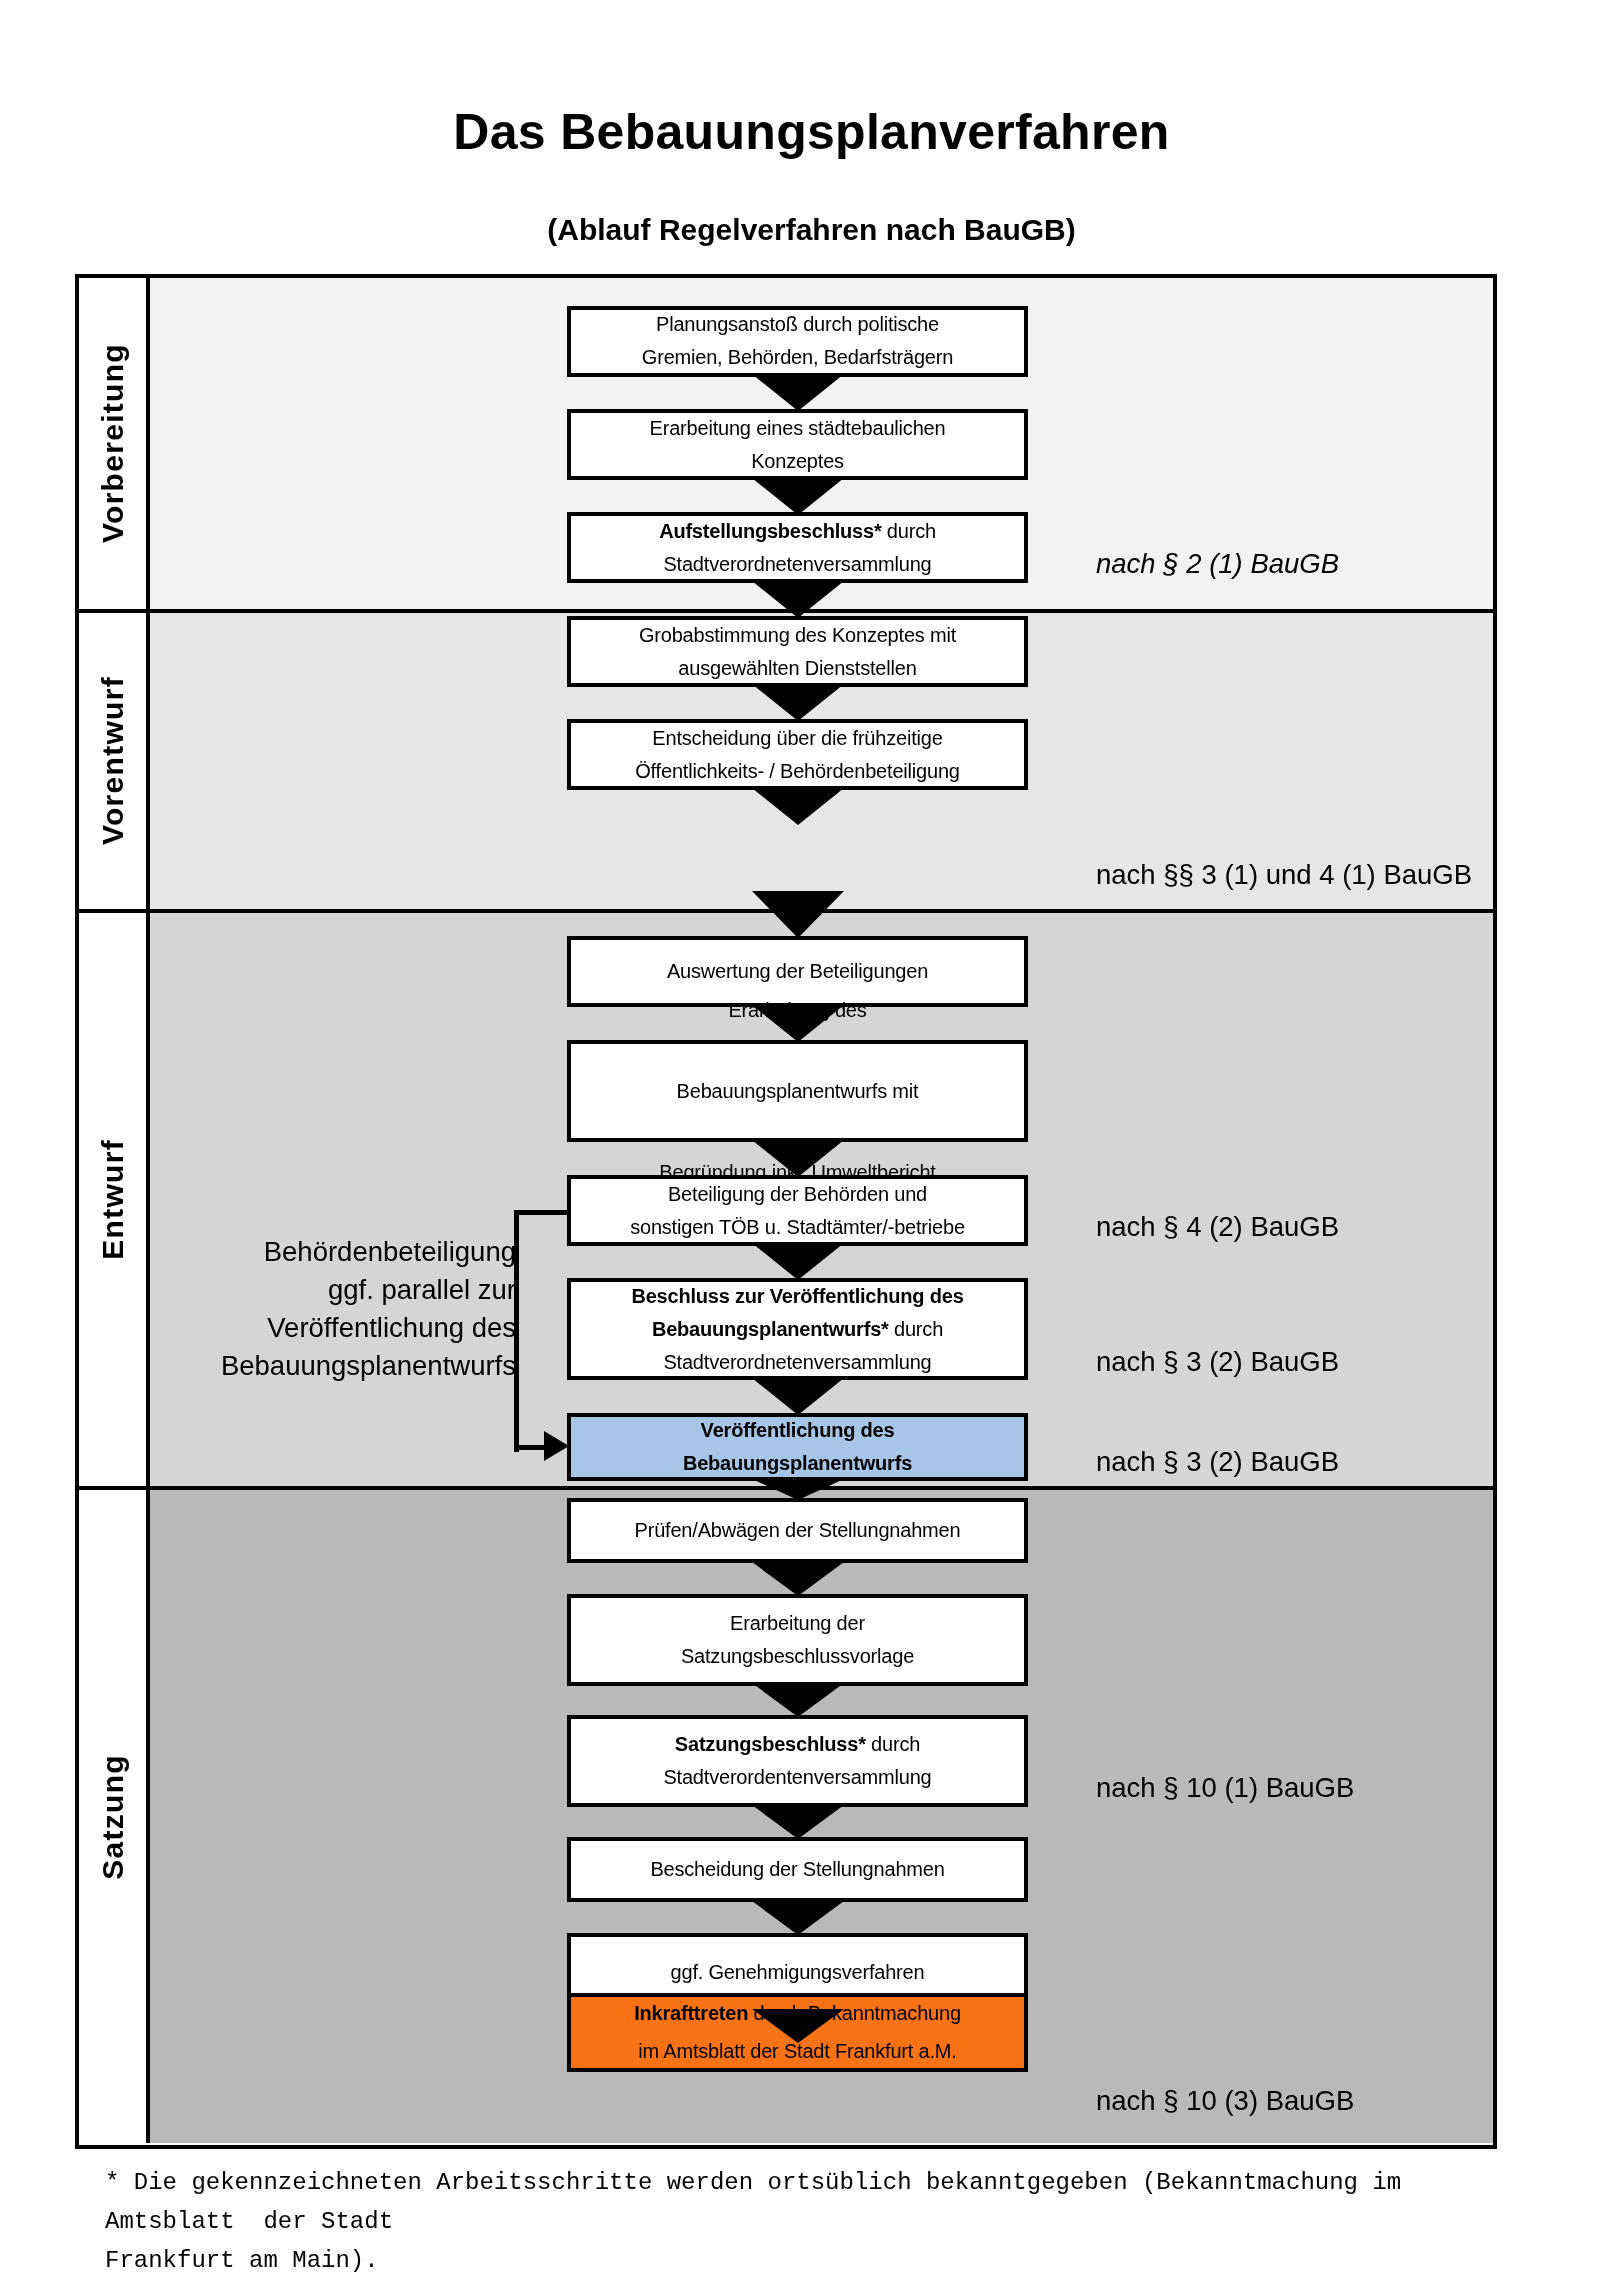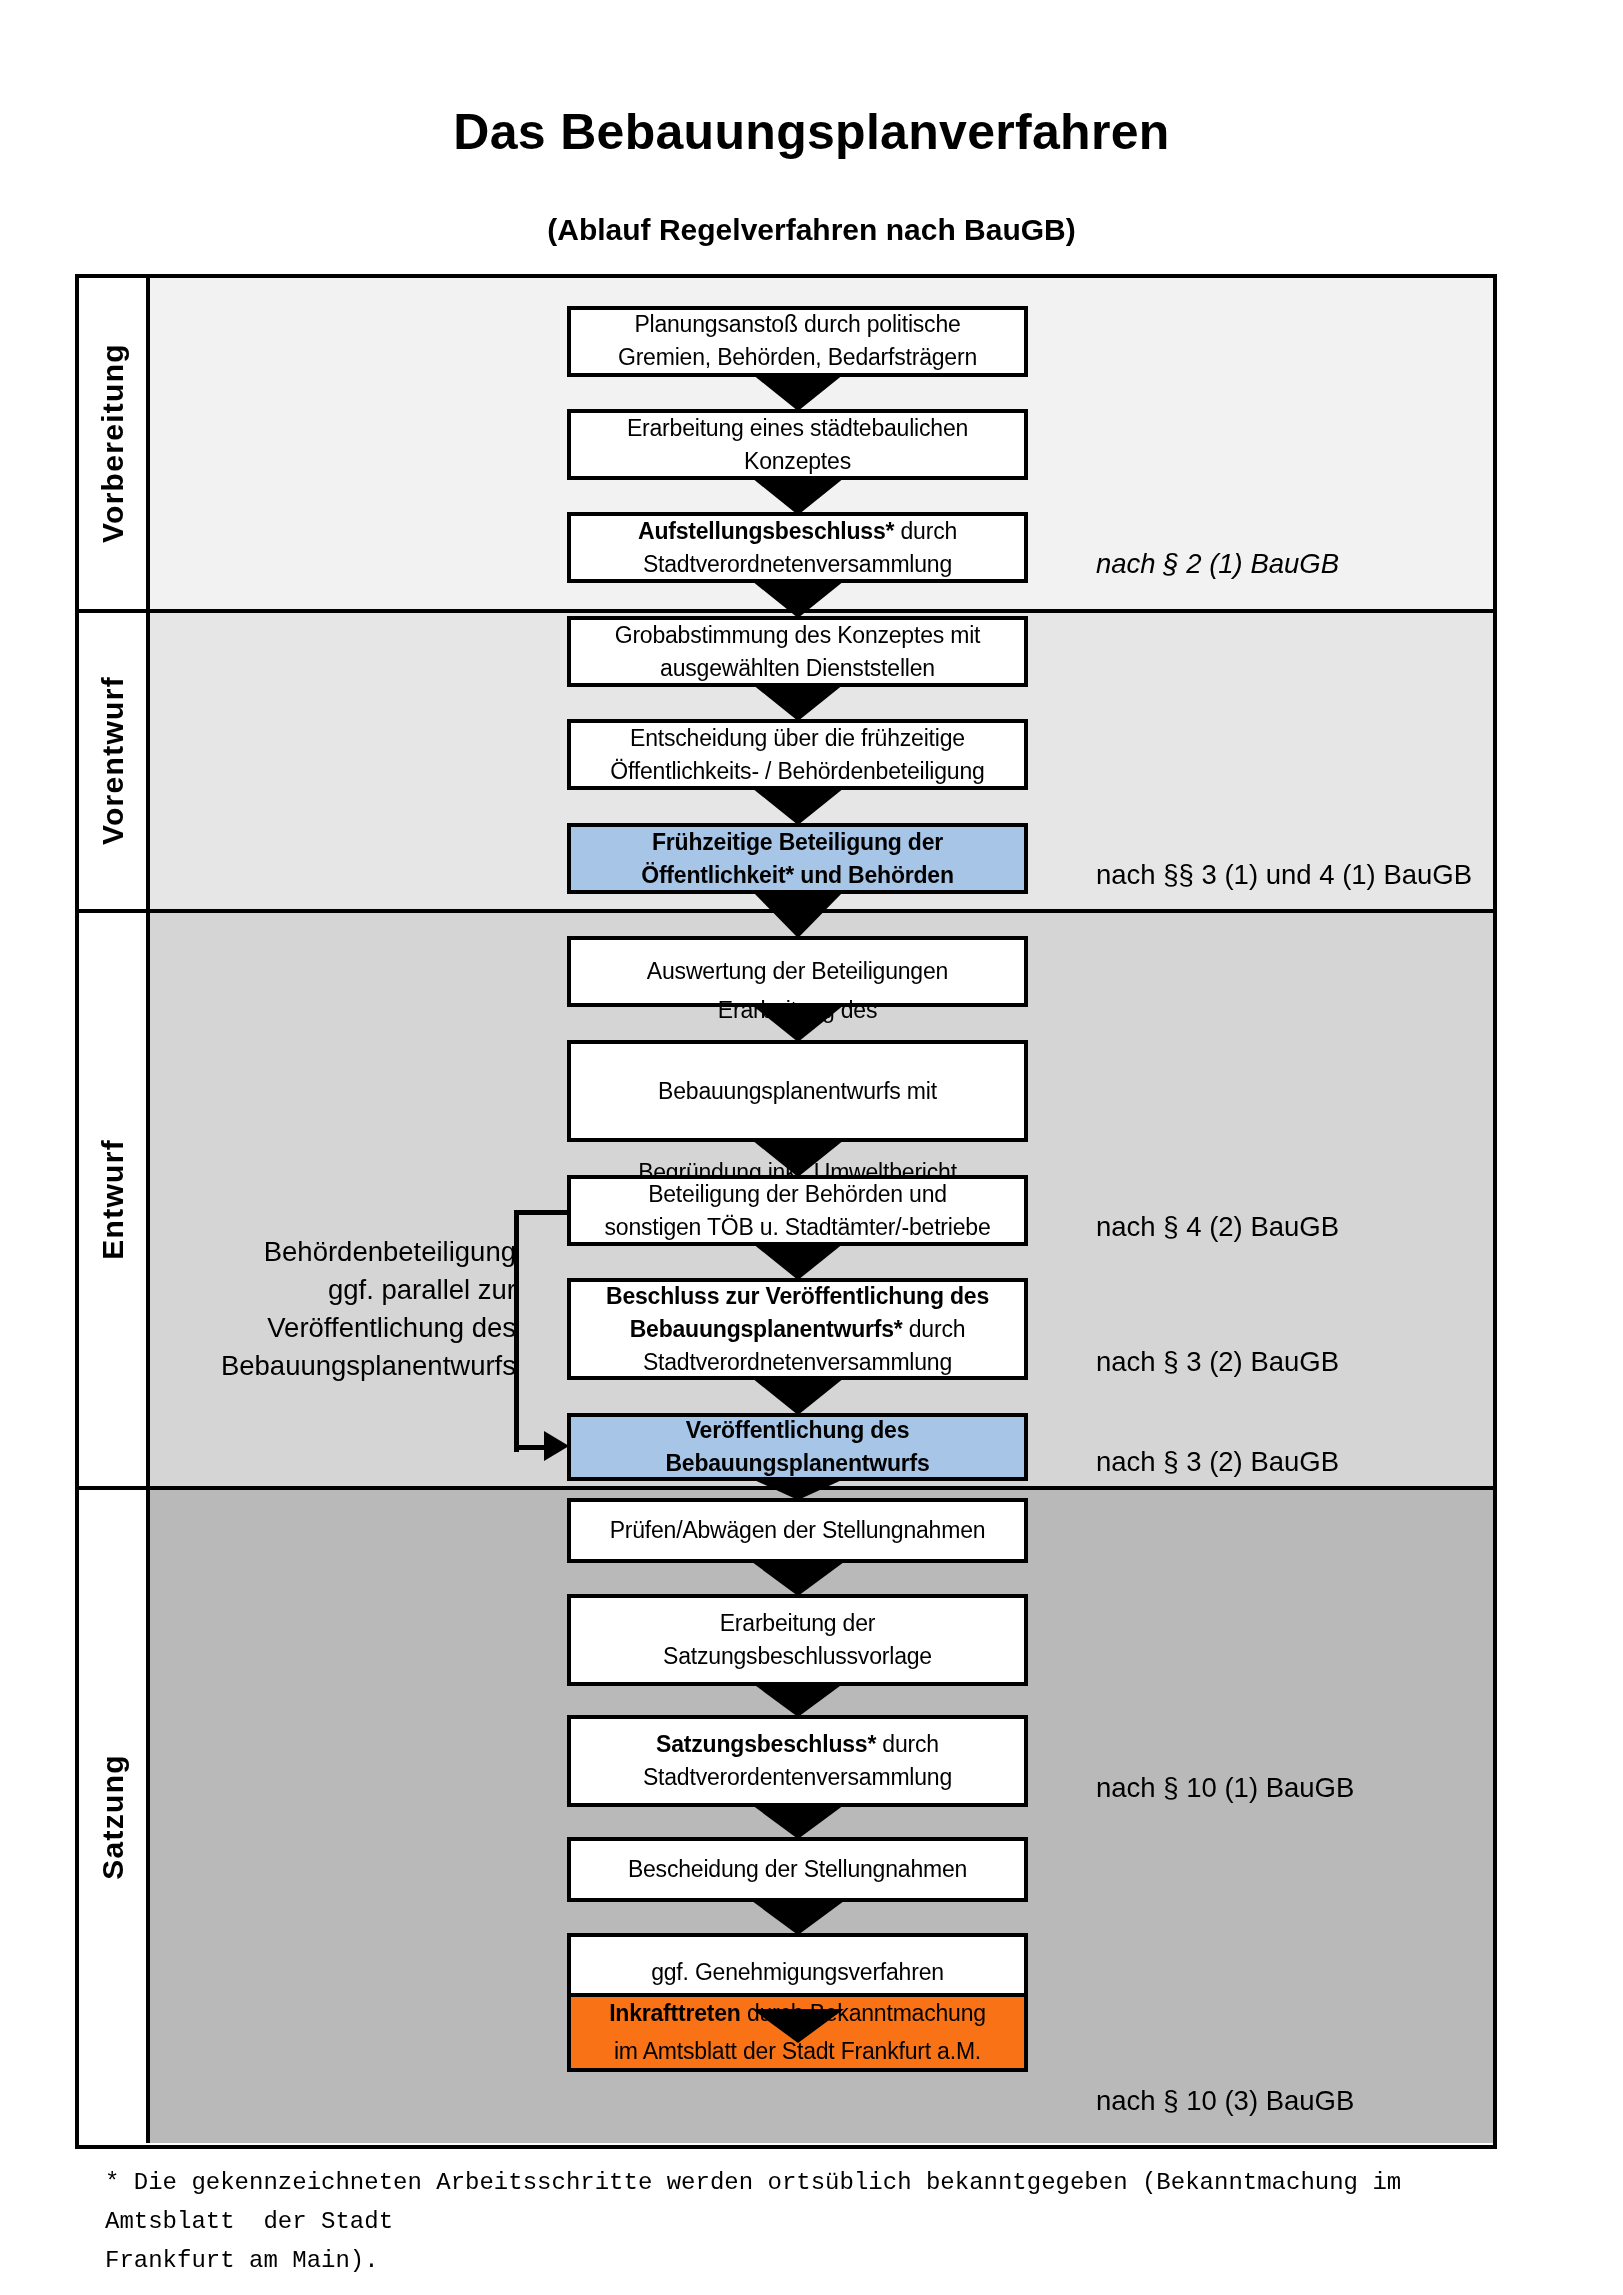--- a/index.html
+++ b/index.html
@@ -14,21 +14,21 @@
   .phase-row{position:absolute;left:0;width:100%;box-sizing:border-box;}
   .phase-row.bordered{border-top:4.6px solid #000;}
   .label-cell{position:absolute;left:0;top:0;bottom:0;width:71px;background:#fff;
               border-right:4.6px solid #000;box-sizing:border-box;
               display:flex;align-items:center;justify-content:center;}
   .label-text{writing-mode:vertical-rl;transform:rotate(180deg);
               font-size:30px;font-weight:bold;letter-spacing:1.3px;white-space:nowrap;}
   .step-box{position:absolute;left:488px;width:461px;border:4.6px solid #000;
             background:#fff;box-sizing:border-box;display:flex;flex-direction:column;
             align-items:center;justify-content:center;text-align:center;
-            font-size:23px;line-height:33px;letter-spacing:-0.2px;}
+            font-size:20px;line-height:33px;letter-spacing:-0.2px;}
   .step-box .line{white-space:nowrap;}
   .down-arrow{position:absolute;width:0;height:0;
               border-left:46px solid transparent;border-right:46px solid transparent;}
   .ref{position:absolute;left:1017px;font-size:27.5px;white-space:nowrap;}
   .side-note{position:absolute;left:84px;top:955px;width:353px;text-align:right;
              font-size:27.5px;line-height:38px;}
   .conn{position:absolute;background:#000;}
   .conn-arrowhead{position:absolute;width:0;height:0;
                   border-top:15.7px solid transparent;border-bottom:15.7px solid transparent;
                   border-left:25px solid #000;}
@@ -76,24 +76,20 @@
         <div class="line"><span>Stadtverordnetenversammlung</span></div>
       </div>
       <div class="ref" style="top: 270px; font-style: italic;">nach § 2 (1) BauGB</div>
       <div class="step-box" style="top: 338px; height: 71px;">
         <div class="line"><span>Grobabstimmung des Konzeptes mit</span></div>
         <div class="line"><span>ausgewählten Dienststellen</span></div>
       </div>
       <div class="step-box" style="top: 441px; height: 71px;">
         <div class="line"><span>Entscheidung über die frühzeitige</span></div>
         <div class="line"><span>Öffentlichkeits- / Behördenbeteiligung</span></div>
-      </div>
-      <div class="step-box" style="top: 545px; height: 71px; background: rgb(167, 198, 231);">
-        <div class="line"><span class="b">Frühzeitige Beteiligung der</span></div>
-        <div class="line"><span class="b">Öffentlichkeit* und Behörden</span></div>
       </div>
       <div class="ref" style="top: 581px;">nach §§ 3 (1) und 4 (1) BauGB</div>
       <div class="step-box" style="top: 658px; height: 71px;">
         <div class="line"><span>Auswertung der Beteiligungen</span></div>
       </div>
       <div class="step-box" style="top: 762px; height: 102px; gap: 48px;">
         <div class="line"><span>Erarbeitung des</span></div>
         <div class="line"><span>Bebauungsplanentwurfs mit</span></div>
         <div class="line"><span>Begründung inkl. Umweltbericht</span></div>
       </div>

